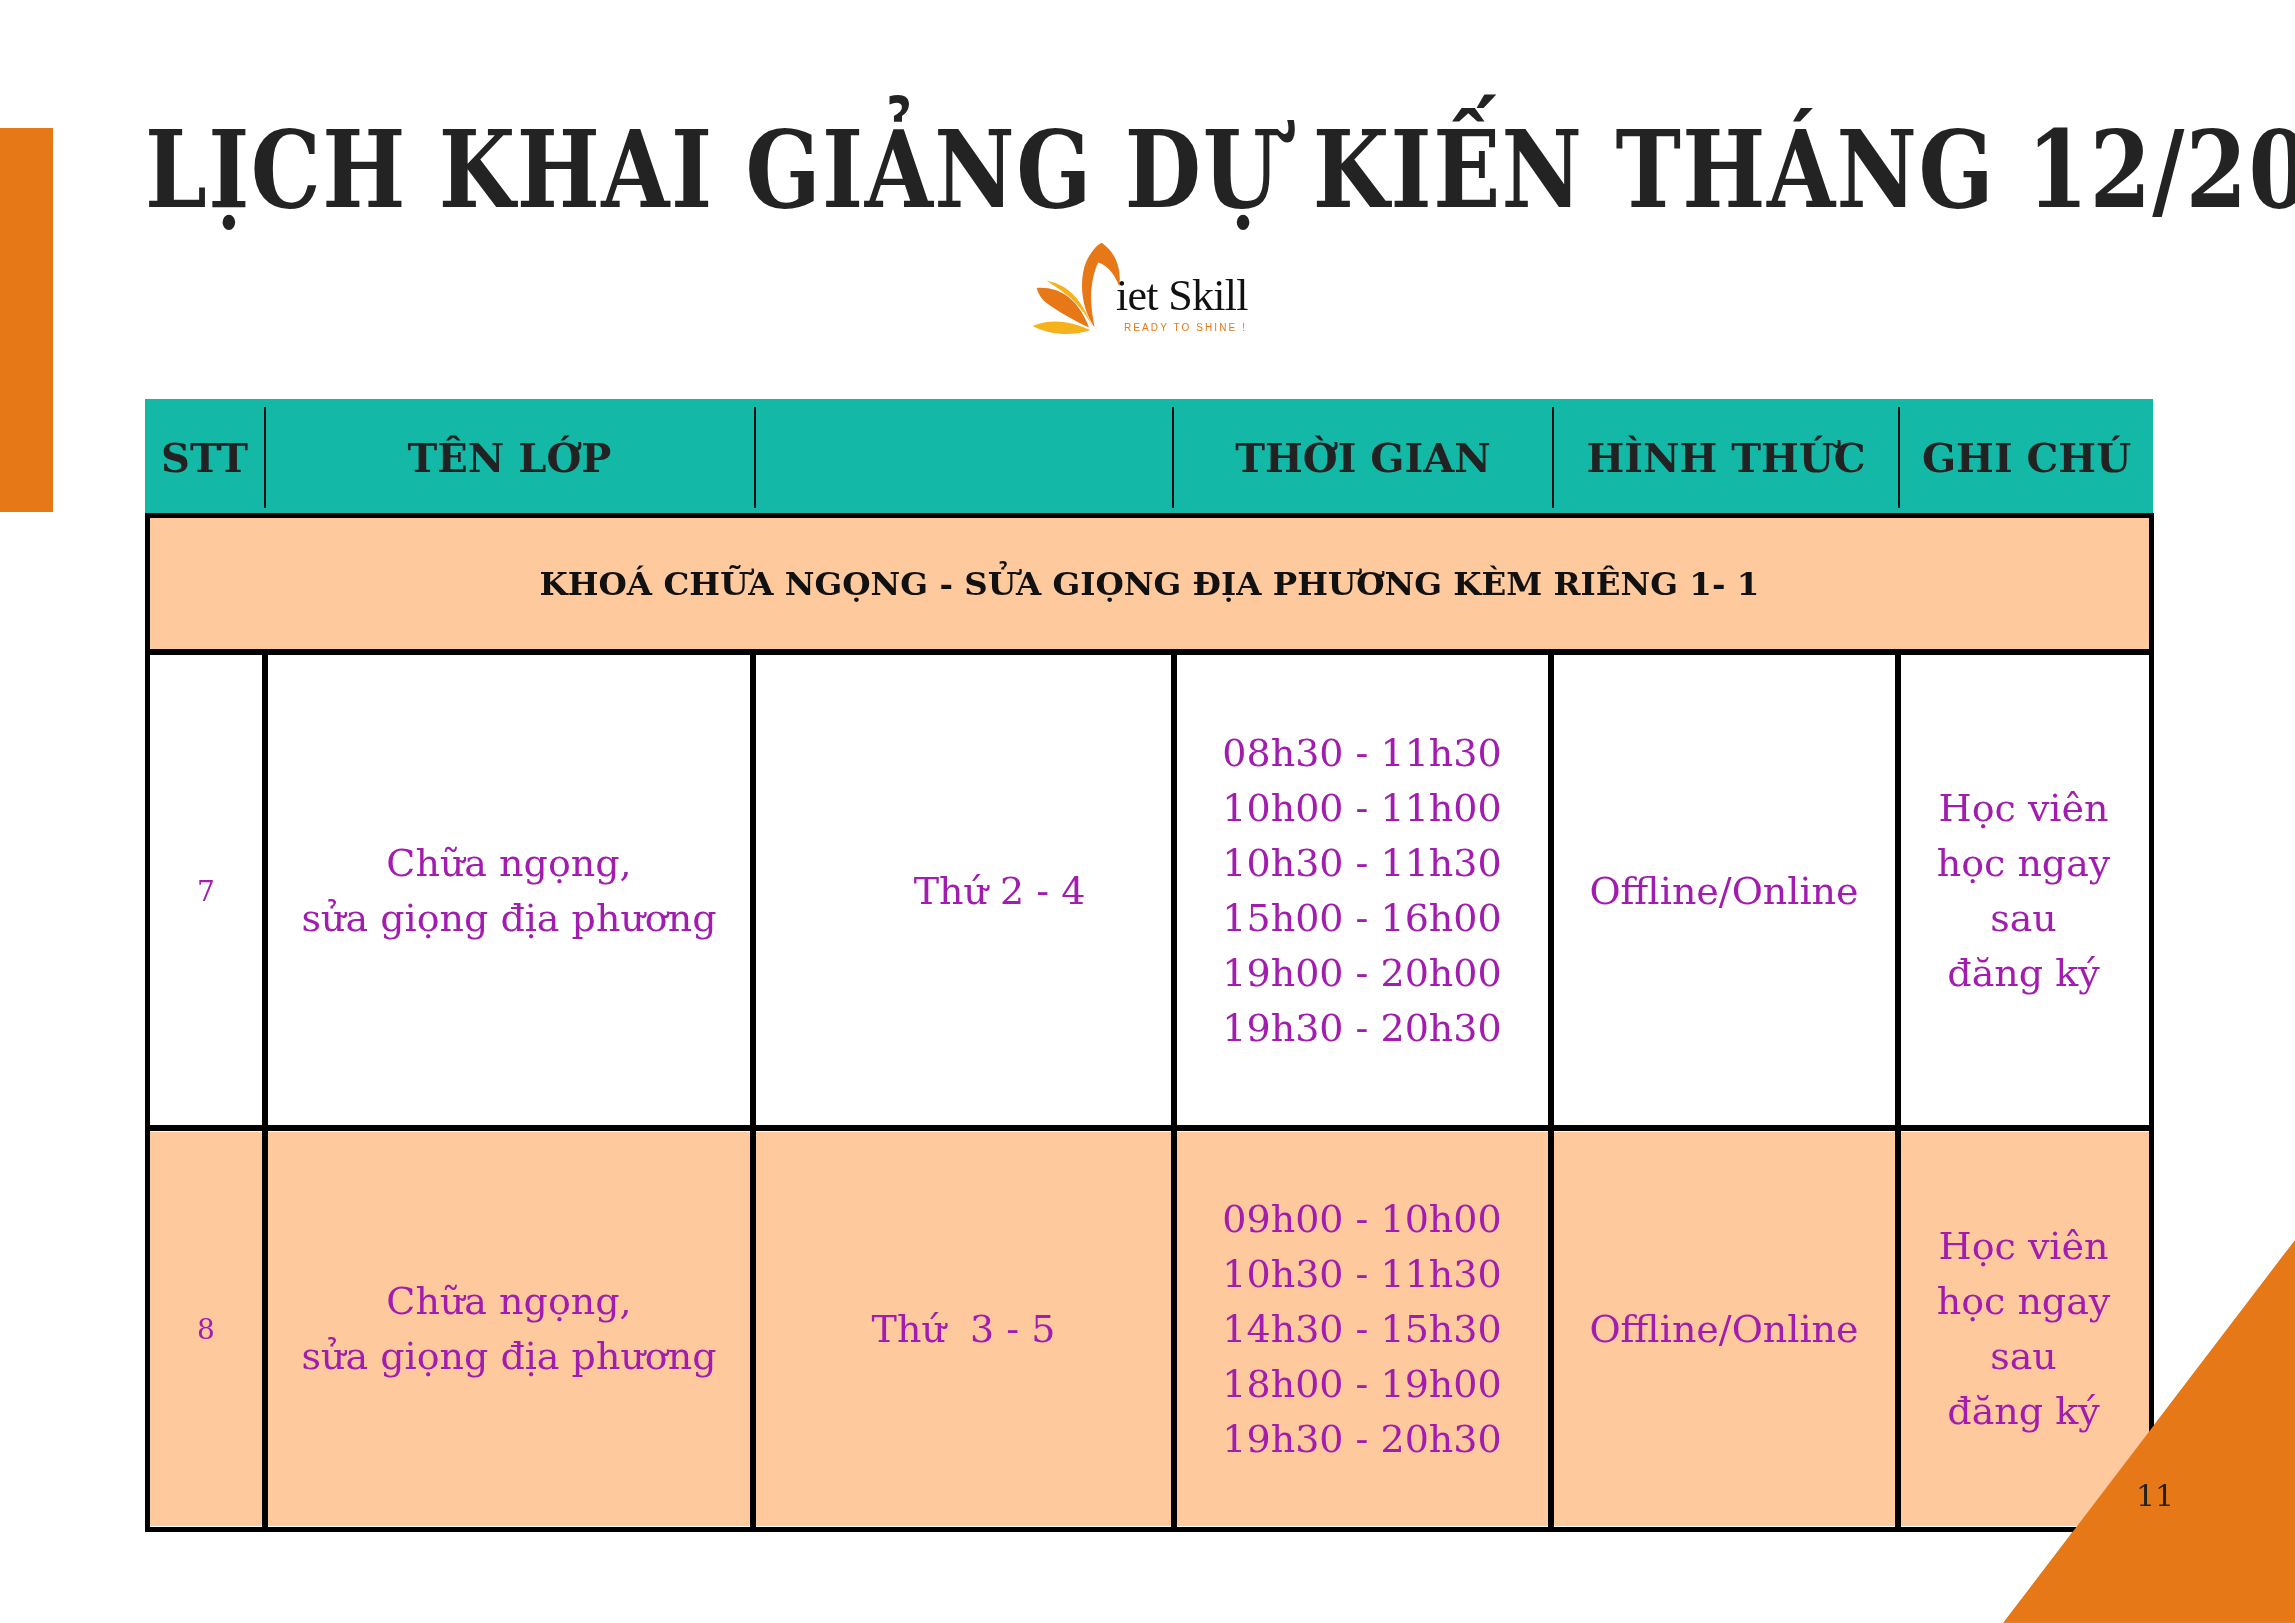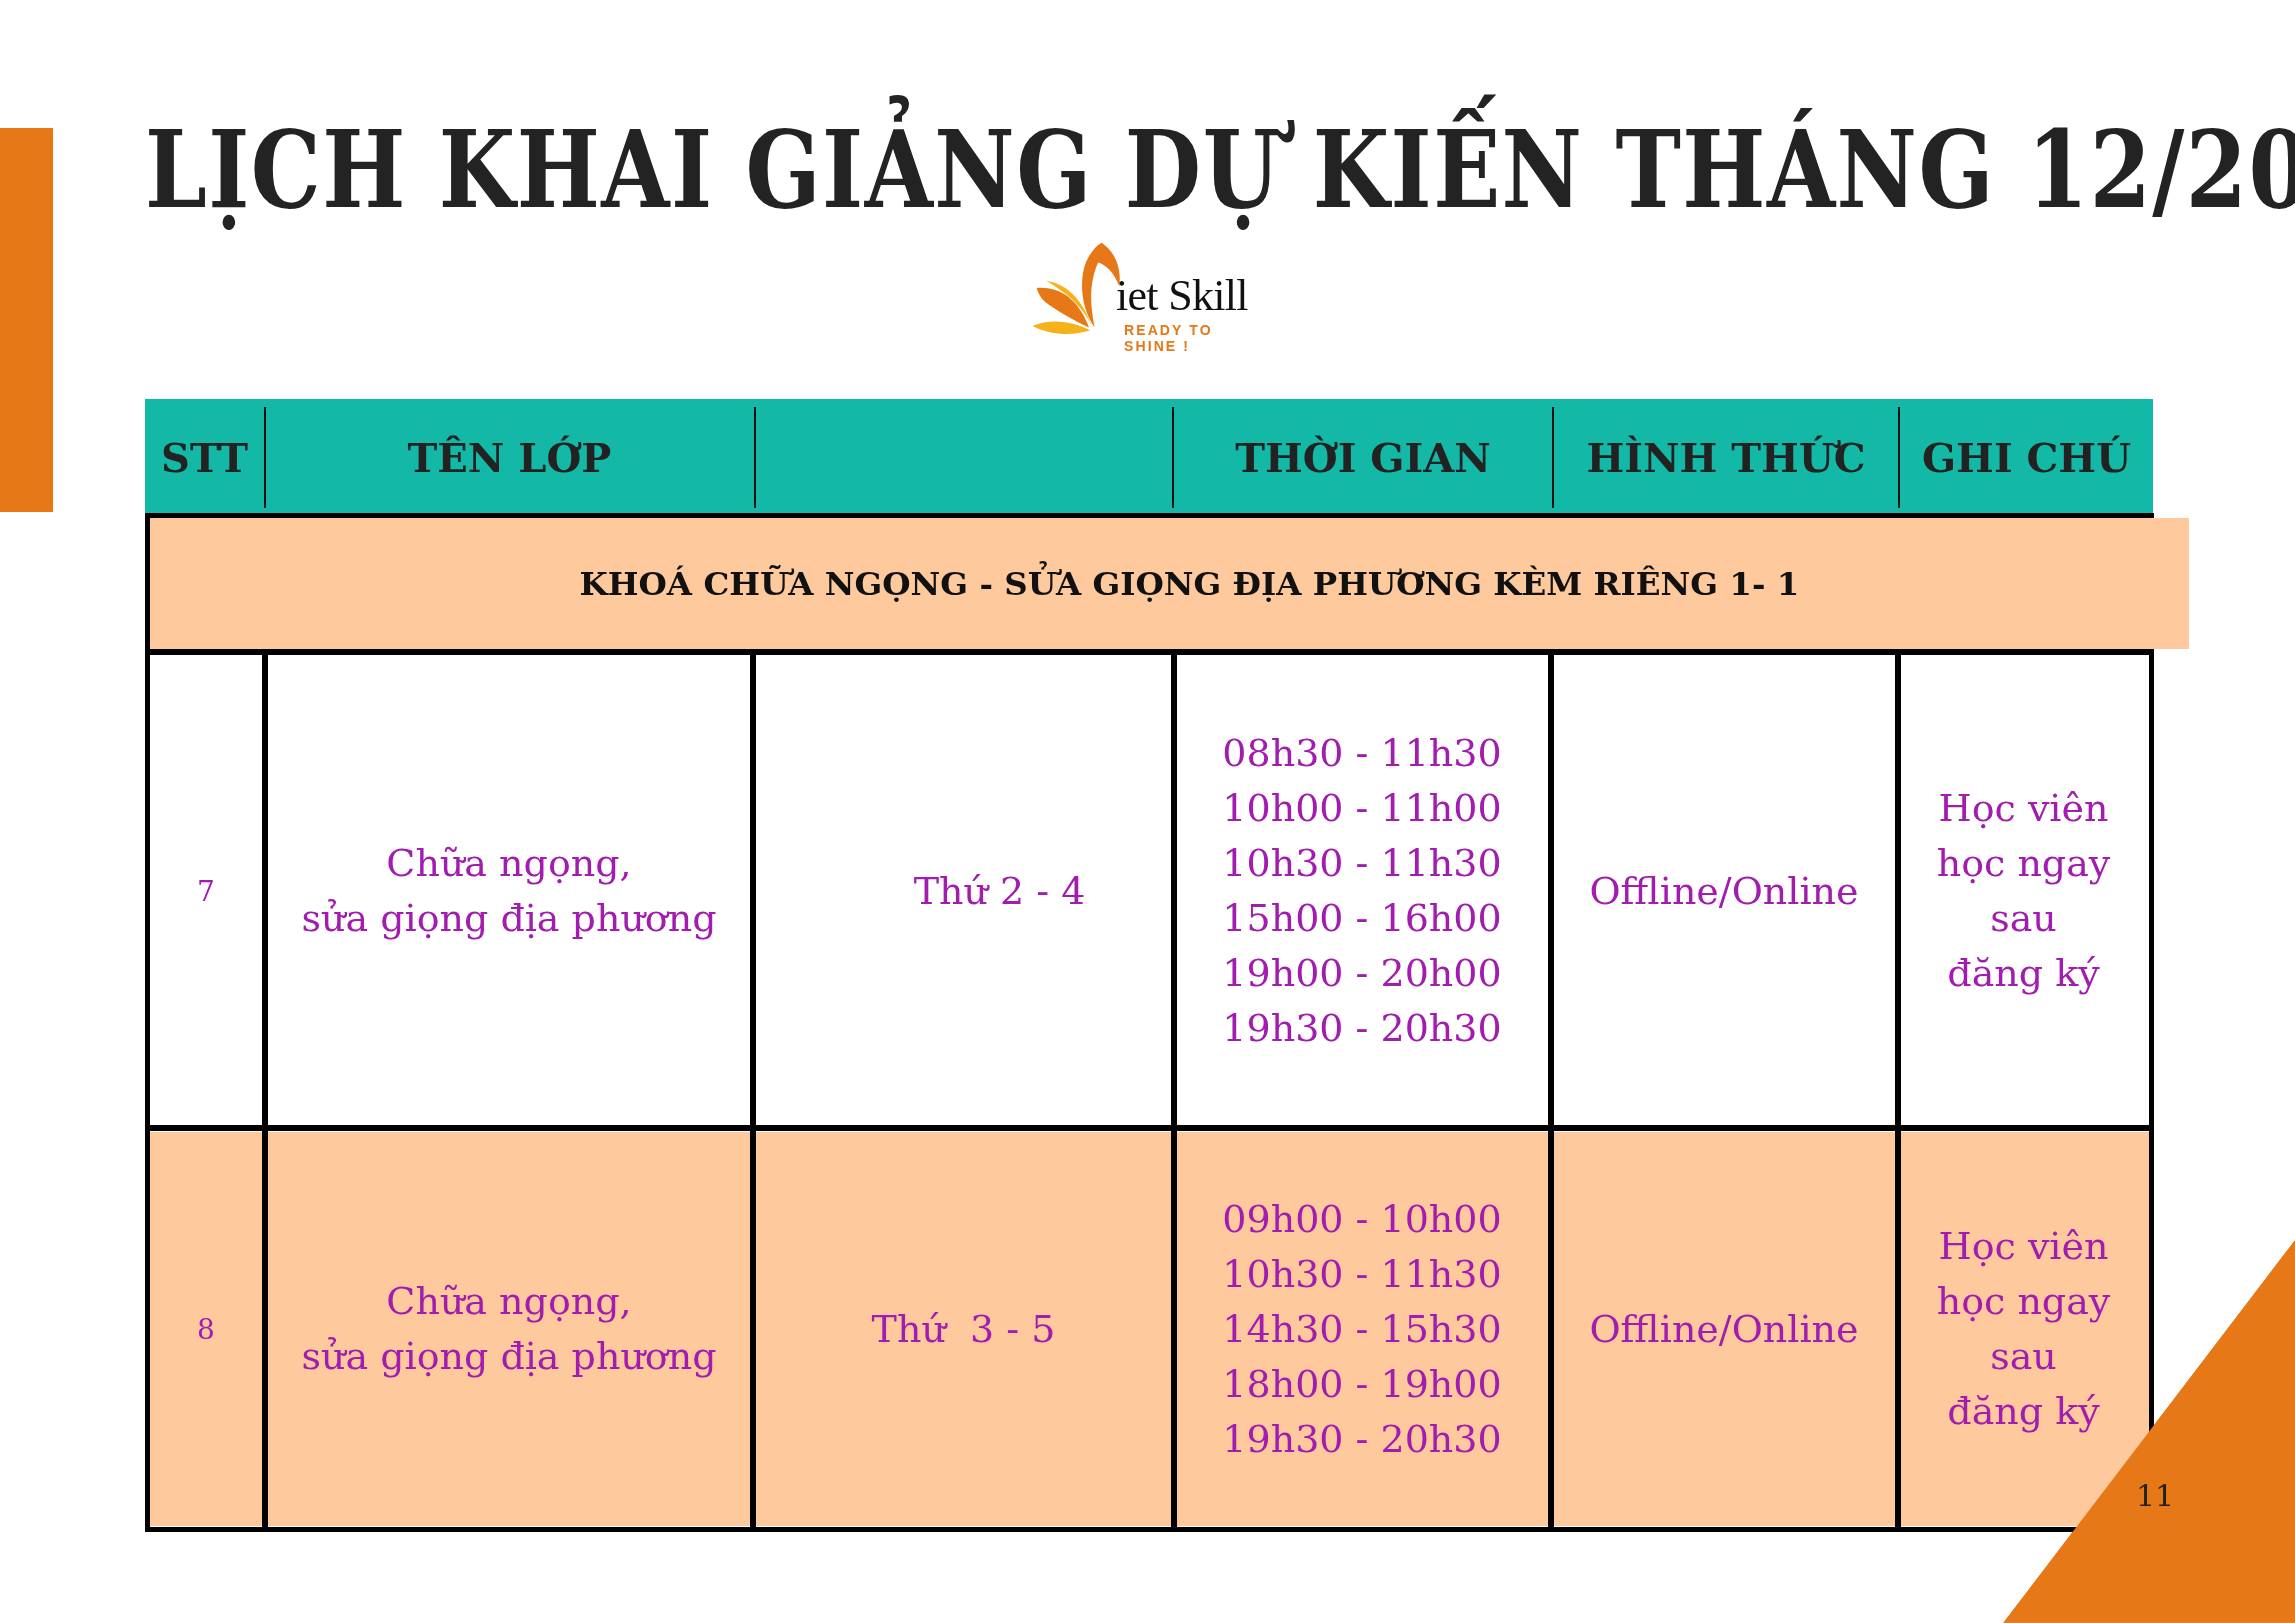--- a/index.html
+++ b/index.html
@@ -17,38 +17,38 @@
     font-size: 88px; letter-spacing: 1.4px; color: #232323; white-space: nowrap;
     transform: scaleY(1.22); transform-origin: top center;
   }
   .logo { position: absolute; left: 1031px; top: 237px; width: 240px; height: 106px; }
   .logo-word {
     position: absolute; left: 85px; top: 32.5px;
     font-family: "Liberation Serif", "DejaVu Serif", serif; font-size: 44px; color: #111; letter-spacing: -0.7px;
   }
   .logo-tag {
     position: absolute; left: 93px; top: 85px; font-family: "Liberation Sans", "DejaVu Sans", sans-serif;
-    font-size: 14px; letter-spacing: 2.1px; color: #E67817; font-weight: bold;
+    font-size: 10px; letter-spacing: 2.1px; color: #E67817;
   }
   .header {
     position: absolute; left: 145px; top: 399px; width: 2008px; height: 116px; background: #14b8a6;
   }
   .hcell {
     position: absolute; top: 0; height: 116px; display: flex; align-items: center; justify-content: center;
     font-weight: bold; font-size: 40px; color: #222; white-space: nowrap;
   }
   .hdiv { position: absolute; top: 7.8px; height: 101px; width: 2.1px; background: #111; }
   .table {
     position: absolute; left: 145px; top: 513px; width: 2009px; height: 1019px;
     border: 5.7px solid #000; box-sizing: border-box; background: #fff;
   }
   .section-row {
     position: absolute; left: 0; top: 0; width: 100%; height: 131px; background: #FDC99D;
     display: flex; align-items: center; justify-content: center;
-    font-weight: bold; font-size: 32.5px; color: #111; white-space: nowrap; padding-left: 40px;
+    font-weight: bold; font-size: 32.5px; color: #111; white-space: nowrap;
   }
   .hline { position: absolute; left: 0; width: 100%; height: 6.4px; background: #000; }
   .vline { position: absolute; width: 5.7px; background: #000; }
   .row { position: absolute; left: 0; width: 100%; }
   .row.peach { background: #FDC99D; }
   .cell {
     position: absolute; top: 0; height: 100%; display: flex; flex-direction: column;
     align-items: center; justify-content: center; text-align: center;
     font-size: 38px; line-height: 55px; color: #a21caf;
   }

